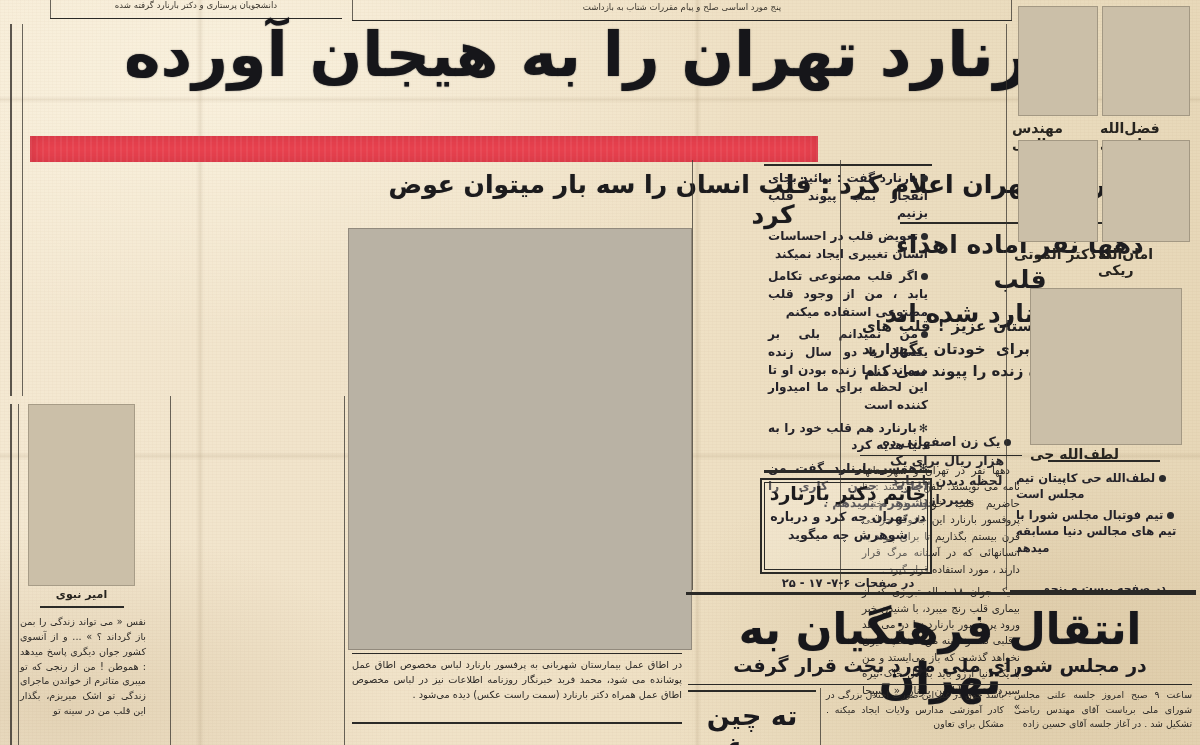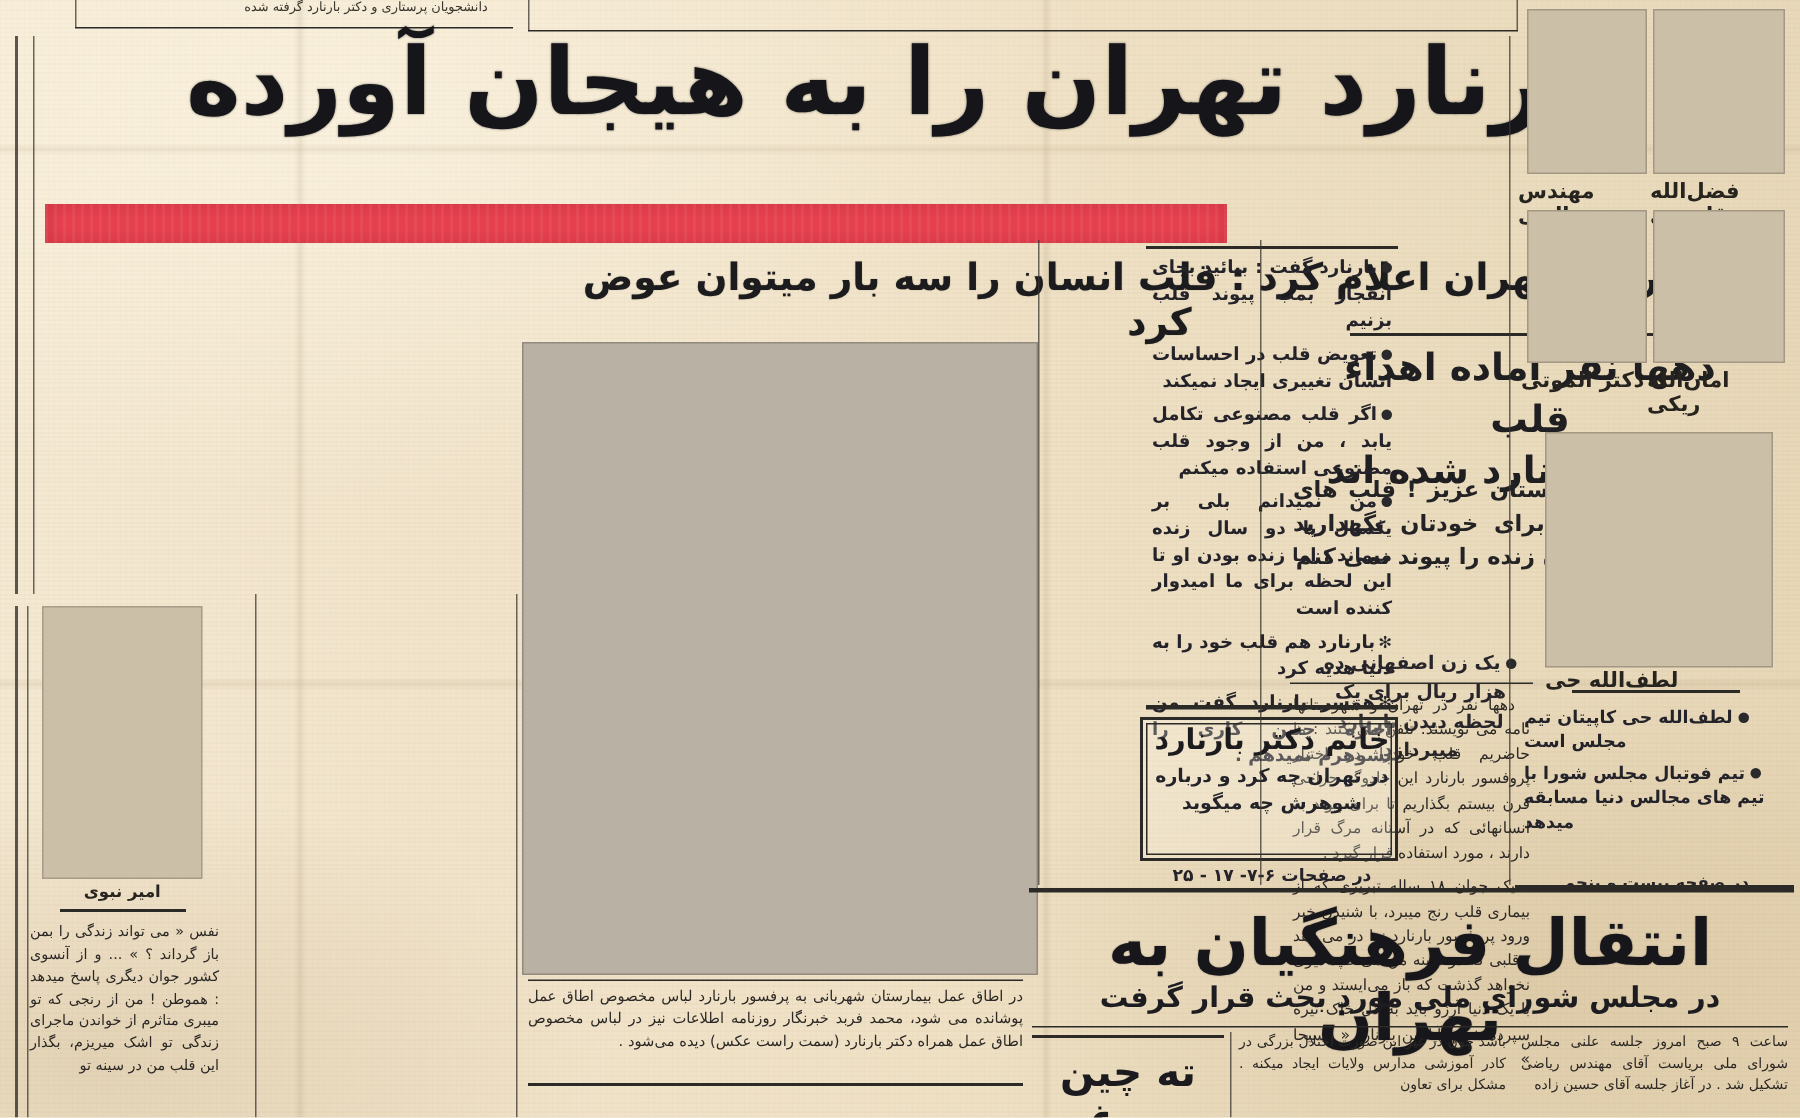--- a/index.html
+++ b/index.html
@@ -206,21 +206,21 @@
     border-top:2px solid #2b2a27;
   }
   #tahchin-title{
     position:absolute;left:688px;top:700px;width:128px;text-align:center;
     font-size:27px;font-weight:bold;color:#1b1a1e;letter-spacing:-1px;
   }
 
   
   .topstrip{
     position:absolute;font-size:8.6px;color:#3a352d;
-    text-align:center;white-space:nowrap;overflow:hidden;margin-left:48px;
+    text-align:center;white-space:nowrap;overflow:hidden;
   }
 </style>
 </head>
 <body>
 
 <div id="paper"></div>
 
 <svg class="layer" width="1200" height="745" style="pointer-events:none">
   <defs>
     <pattern id="halftone" width="3" height="3" patternUnits="userSpaceOnUse">
@@ -424,20 +424,21 @@
   <div class="crease-h" style="left:0;top:452px;width:1200px;height:8px;"></div>
   <div class="crease" style="left:196px;top:0;width:8px;height:745px;"></div>
   <div class="crease" style="left:694px;top:0;width:7px;height:745px;"></div>
 </div>
 
 <div class="layer">
 
   <div class="rule rule-thin" style="left:50px;top:18px;width:292px;"></div>
   <div class="topstrip fa" style="left:50px;top:0px;width:292px;">دانشجویان پرستاری و دکتر بارنارد گرفته شده</div>
   <div class="rule rule-thin" style="left:352px;top:20px;width:660px;"></div>
+  <div class="topstrip fa" style="left:352px;top:2px;width:660px;">پنج مورد اساسی صلح و پیام مقررات شتاب به بازداشت</div>
   <div class="vrule" style="left:50px;top:0;height:18px;"></div>
   <div class="vrule" style="left:352px;top:0;height:20px;"></div>
   <div class="vrule" style="left:1011px;top:0;height:20px;"></div>
 
   <div class="vrule2" style="left:10px;top:24px;height:372px;"></div>
   <div class="vrule" style="left:22px;top:24px;height:372px;"></div>
   <div class="vrule2" style="left:10px;top:404px;height:341px;"></div>
   <div class="vrule" style="left:18px;top:404px;height:341px;"></div>
 
   <div id="main-headline" class="fa hl">بارنارد تهران را به هیجان آورده</div>

